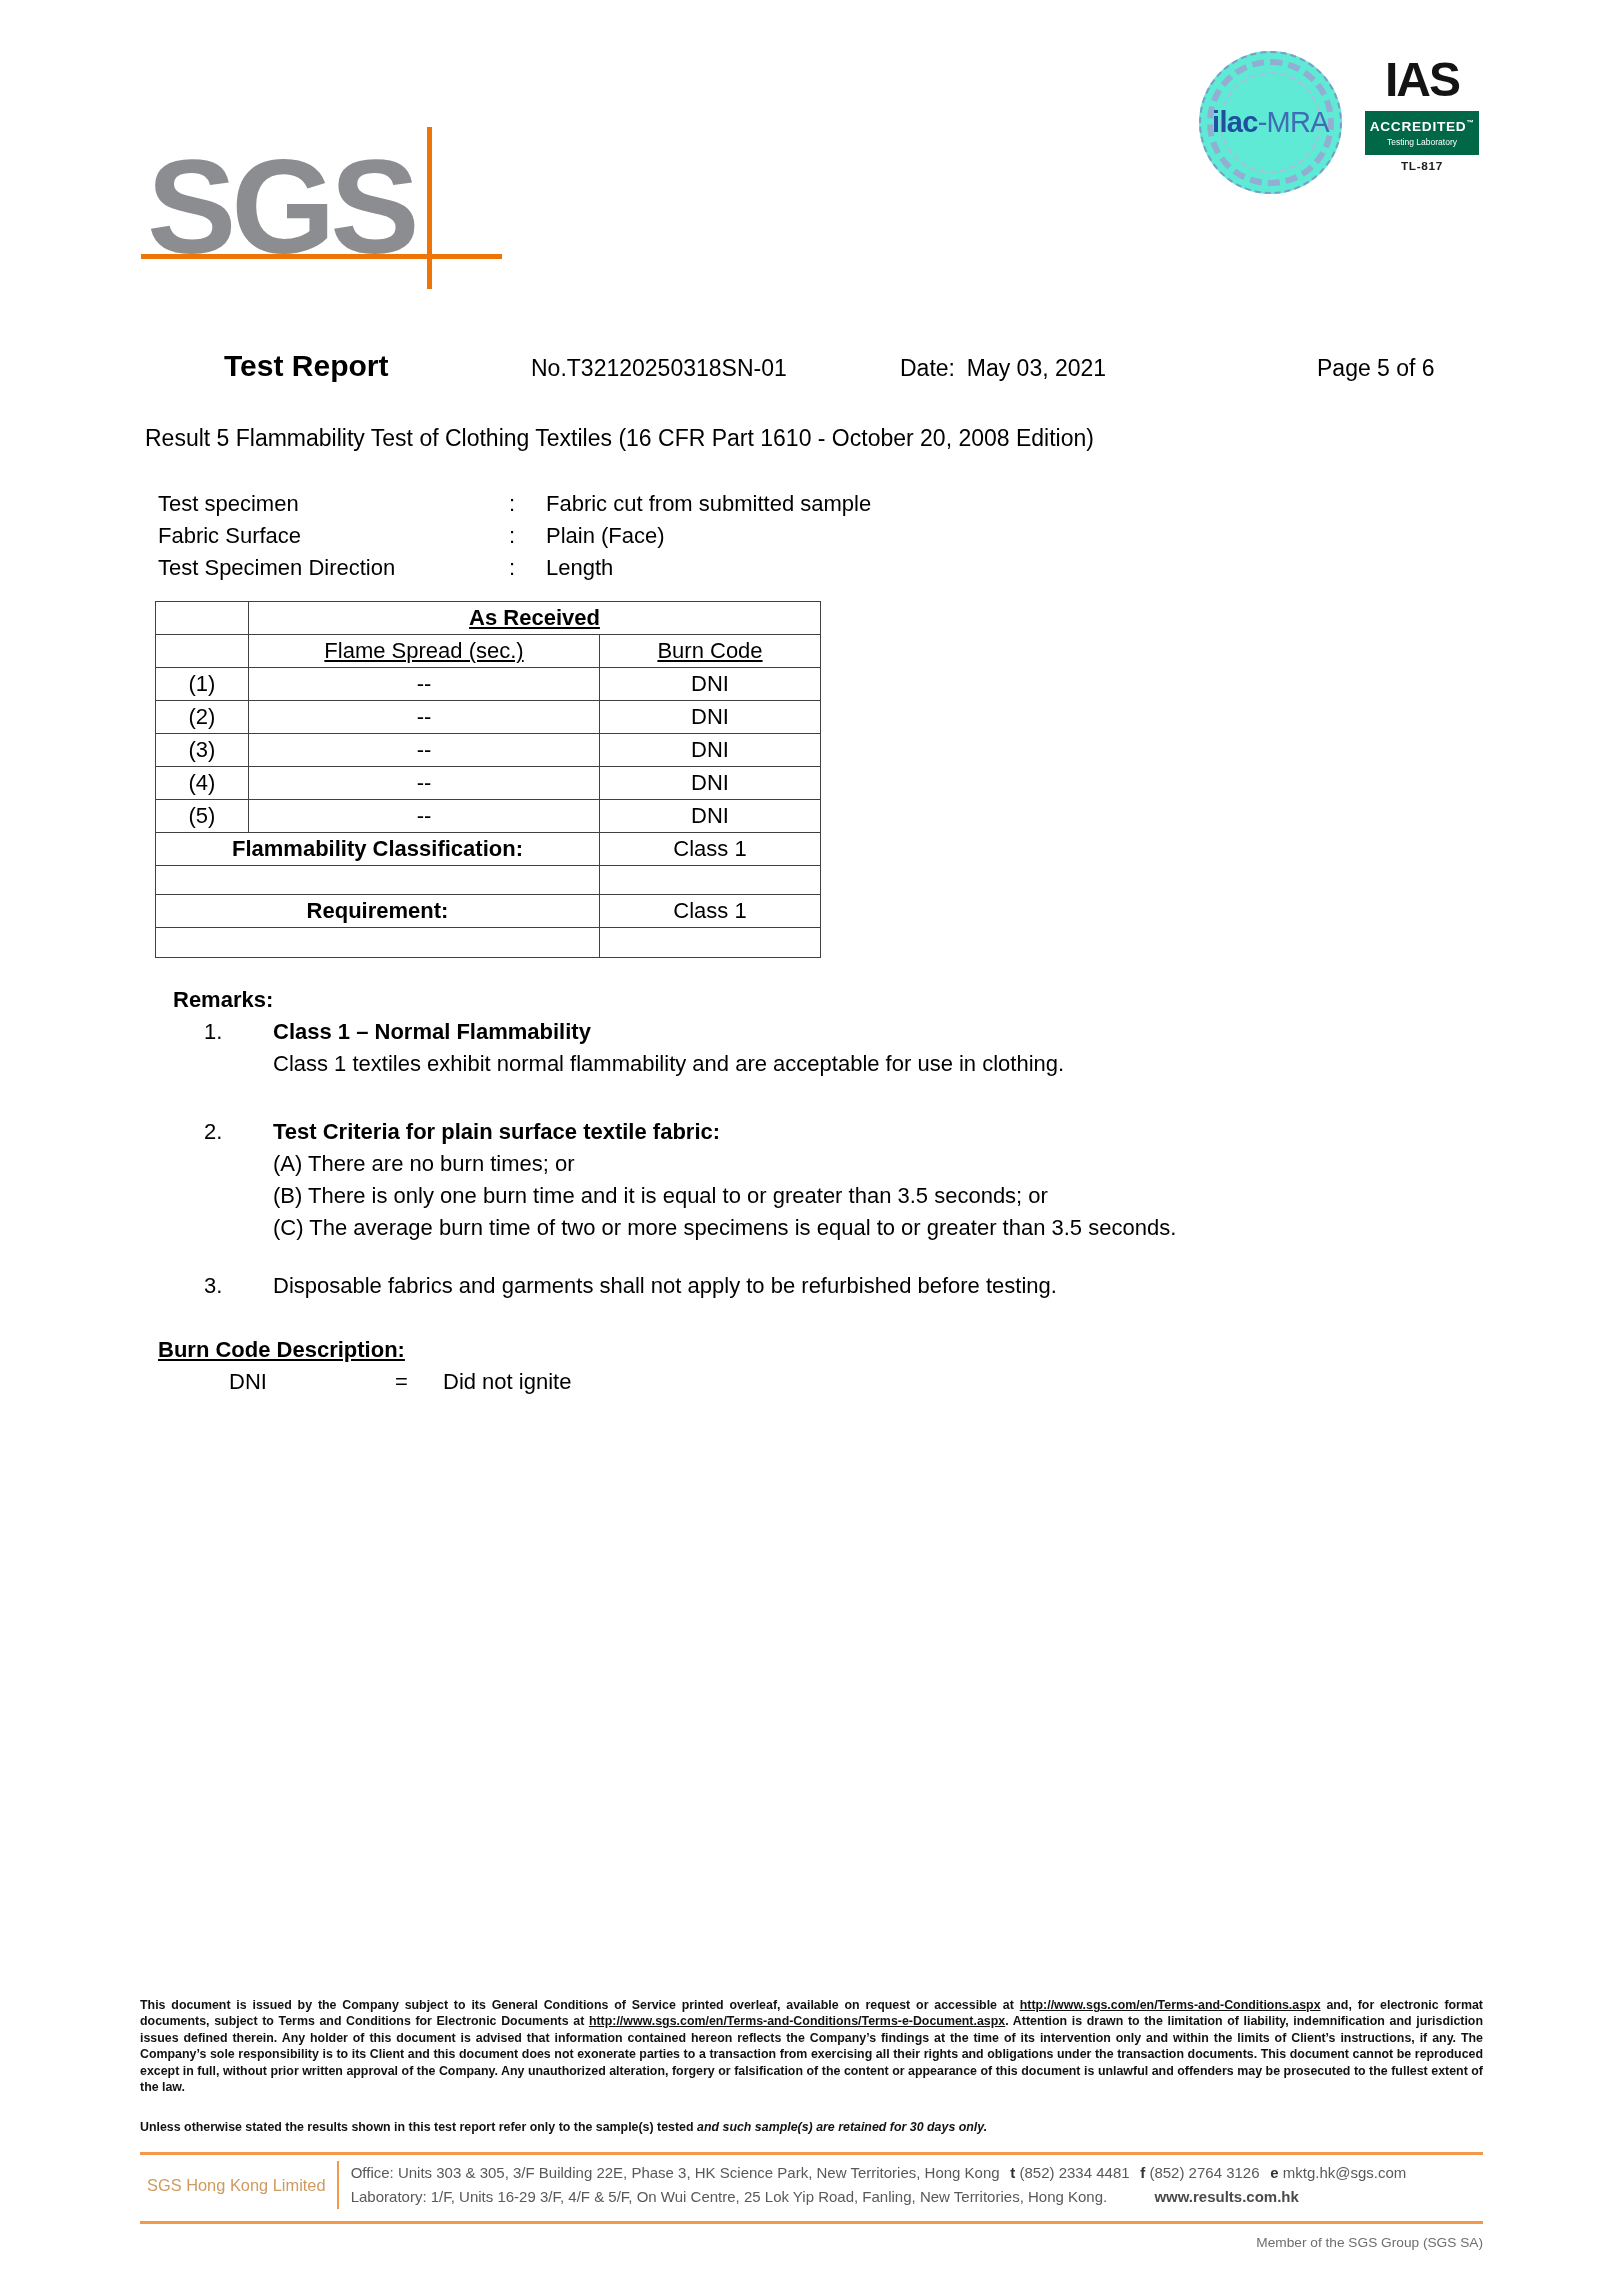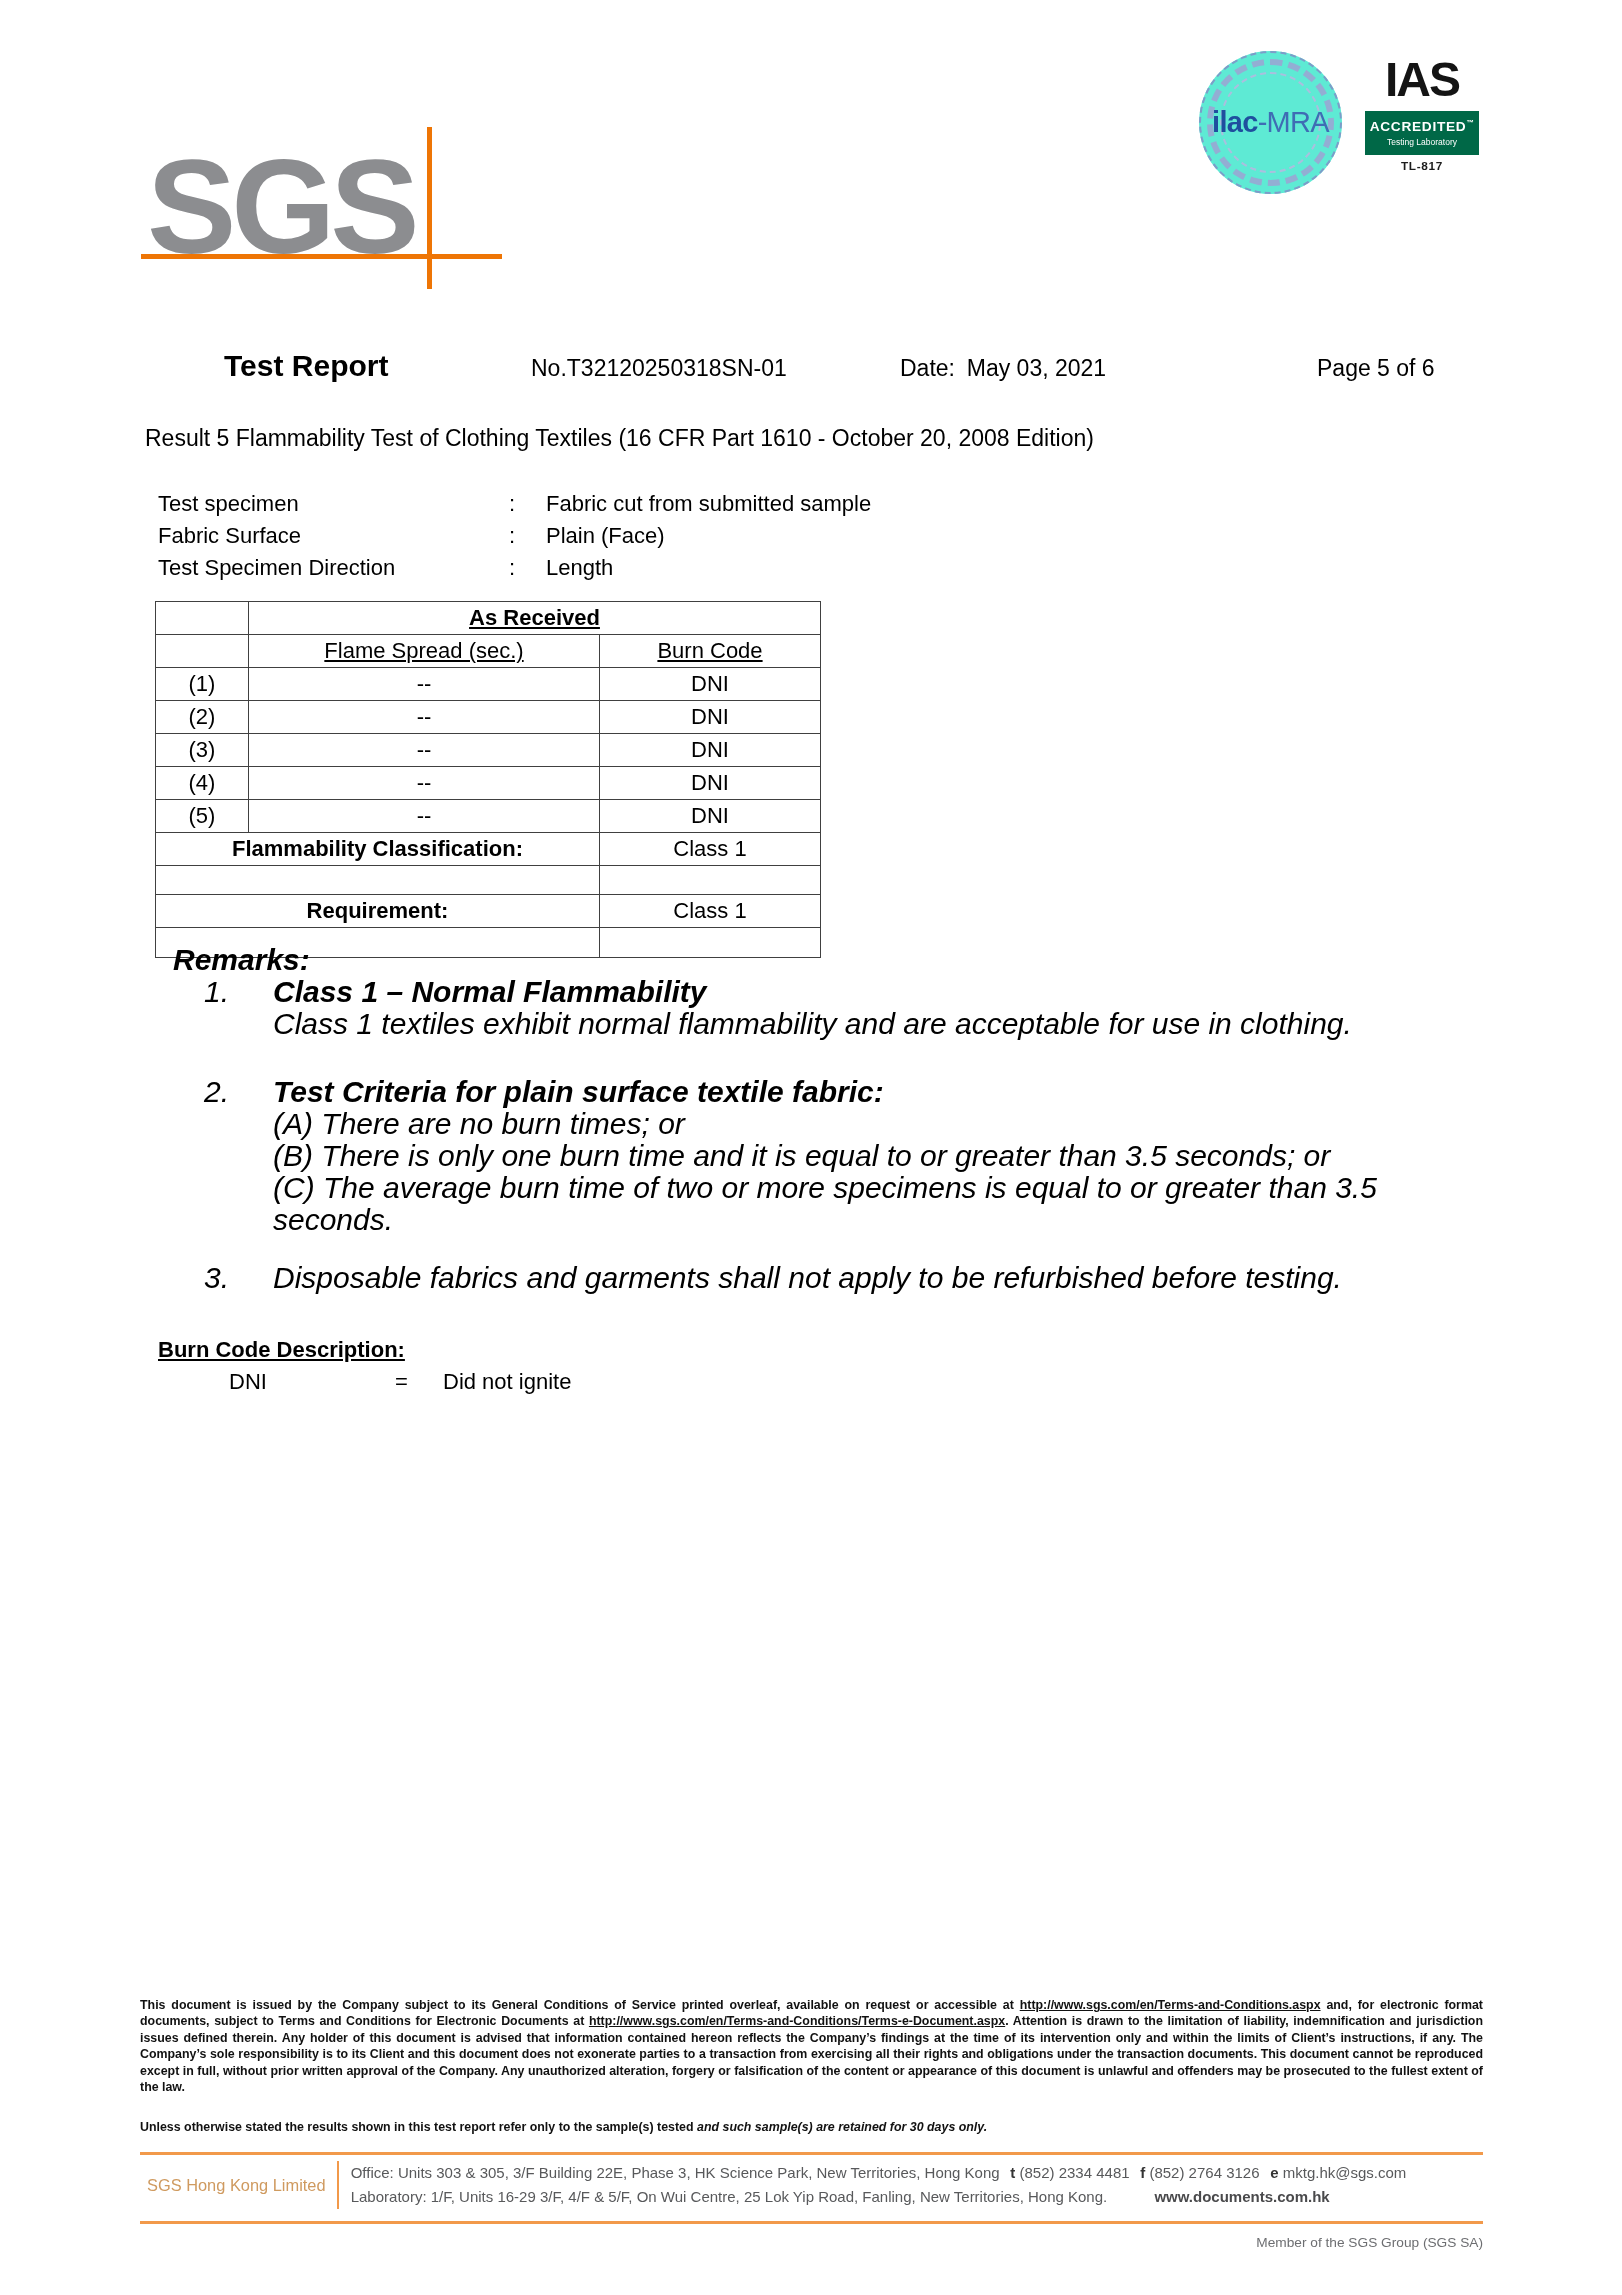--- a/index.html
+++ b/index.html
@@ -58,21 +58,21 @@
   
   .results-table {
     position:absolute; left:155px; top:601px; border-collapse:collapse;
     table-layout:fixed; font-size:22px;
   }
   .results-table td { border:1.3px solid #404040; text-align:center; padding:0 9px; height:33px; vertical-align:middle; }
   .results-table tr.spacer-row td { height:29.4px; }
   col.col-num { width:93px; } col.col-flame { width:351px; } col.col-burn { width:221px; }
 
   
-  .remarks { position:absolute; left:173px; top:944px; font-size:30px; line-height:32px; width:1309px;font-style:italic; }
+  .remarks { position:absolute; left:173px; top:984px; font-size:22px; line-height:32px; width:1309px; }
   .remarks-heading { font-weight:700; }
   .remark-items { margin-left:31px; }
   .remark { display:grid; grid-template-columns:69px 1fr; }
   .remark-2 { margin-top:36px; }
   .remark-3 { margin-top:26px; }
 
   
   .burn-code { position:absolute; left:158px; top:1334px; font-size:22px; line-height:32px; }
   .burn-heading { font-weight:700; text-decoration:underline; }
   .burn-row { margin-left:71px; display:grid; grid-template-columns:166px 48px auto; }
@@ -259,21 +259,21 @@
         <span class="tfe">t</span>
         <span>(852) 2334 4481</span>
         <span class="tfe">f</span>
         <span>(852) 2764 3126</span>
         <span class="tfe">e</span>
         <span>mktg.hk@sgs.com</span>
       </div>
       <div class="addr-line">
         <span>Laboratory:</span>
         <span>1/F, Units 16-29 3/F, 4/F &amp; 5/F, On Wui Centre, 25 Lok Yip Road, Fanling, New Territories, Hong Kong.</span>
-        <span class="website">www.documents.com.hk</span>
+        <span class="website">www.results.com.hk</span>
       </div>
     </div>
   </div>
 
   <div class="rule rule-2"></div>
 
   <div class="member">Member of the SGS Group (SGS SA)</div>
 
 </div>
 

